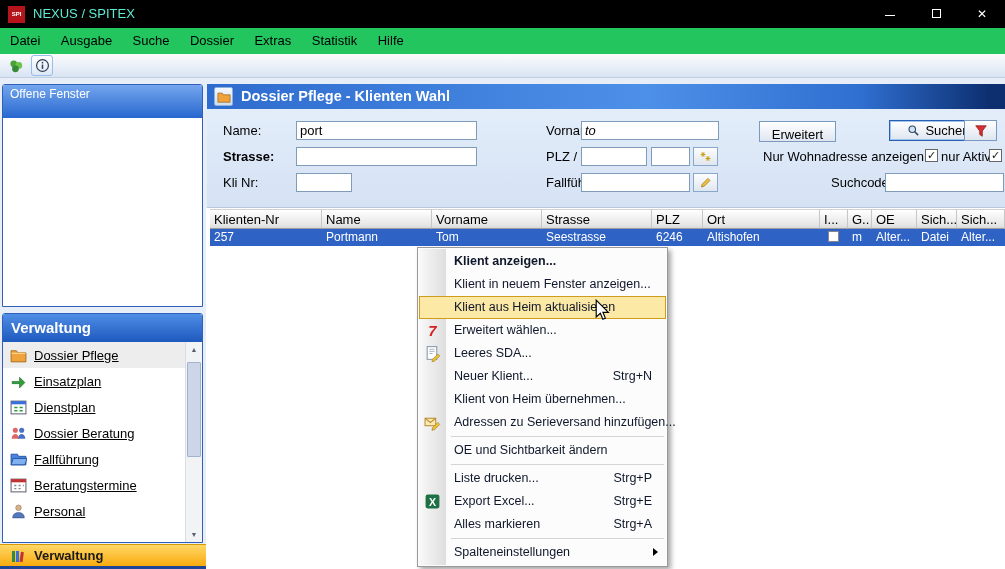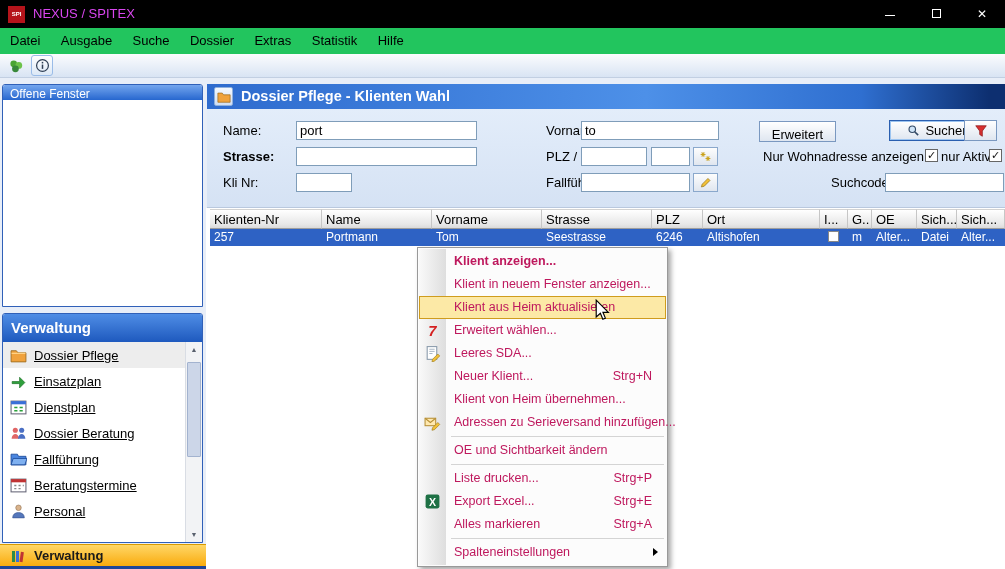--- a/index.html
+++ b/index.html
@@ -6,21 +6,21 @@
   html,body { background:#9a9a9a; }
   .window {
     position:relative; width:1005px; height:569px; background:#e8eef8;
     font-family:"Liberation Sans", sans-serif; overflow:hidden;
   }
 
   
   .titlebar { position:absolute; left:0; top:0; width:100%; height:28px; background:#000; }
   .app-icon { position:absolute; left:8px; top:6px; width:17px; height:17px; background:#b5141b;
     color:#fff; font-size:6px; font-weight:bold; text-align:center; line-height:17px; }
-  .win-title { position:absolute; left:33px; top:0; line-height:28px; font-size:13px; color:#d946ef; }
+  .win-title { position:absolute; left:33px; top:0; line-height:28px; font-size:13px; color:#5eead4; }
   .win-btn { position:absolute; top:0; width:46px; height:28px; color:#fff; text-align:center; }
   .win-min { right:92px; } .win-max { right:46px; } .win-close { right:0; }
   .glyph-min { display:inline-block; width:10px; height:1px; background:#fff; margin-top:15px; }
   .glyph-max { display:inline-block; width:9px; height:9px; border:1px solid #fff; margin-top:9px; }
   .glyph-close { line-height:28px; font-size:12px; }
 
   
   .menubar { position:absolute; left:0; top:28px; width:100%; height:26px; background:#22c55e; }
   .menu-item { display:inline-block; padding:0 8px; line-height:26px; font-size:13px; color:#000; }
   .menu-item:first-child { margin-left:2px; }
@@ -31,21 +31,21 @@
   .tb-icon { position:absolute; left:7px; top:3px; width:18px; height:18px; }
   .tb-info { position:absolute; left:31px; top:1px; width:22px; height:21px;
     border:1px solid #9abce8; border-radius:3px; background:linear-gradient(#ffffff,#dce8f6);
     display:flex; align-items:center; justify-content:center; }
 
   
   .sidebar { position:absolute; left:0; top:78px; width:206px; bottom:0; background:#e8eef8; }
   .panel { position:absolute; left:2px; width:201px; border:1px solid #3060b8; background:#fff;
     border-radius:3px 3px 0 0; overflow:hidden; }
   .panel-ow { top:6px; height:223px; }
-  .panel-ow-header { height:15px; background:linear-gradient(#74a6ee,#2767cf);
+  .panel-ow-header { height:33px; background:linear-gradient(#74a6ee,#2767cf);
     color:#fff; font-size:12px; line-height:19px; padding-left:7px; }
   .panel-nav { top:235px; height:230px; }
   .panel-nav-header { height:28px; background:linear-gradient(#4f8de5,#1e59be);
     color:#fff; font-weight:bold; font-size:15px; line-height:28px; padding-left:8px; }
   .nav-list { position:absolute; left:0; top:28px; right:17px; bottom:0; background:#fff; }
   .nav-item { height:26px; display:flex; align-items:center; gap:7px; padding-left:7px;
     font-size:13px; color:#000;text-decoration:underline; }
   .nav-item.selected { background:#ededed; }
   .nav-ic { width:17px; height:17px; flex:0 0 17px; }
   .nav-scroll { position:absolute; right:0; top:28px; width:17px; bottom:0;
@@ -97,21 +97,21 @@
   .w5{width:117px}.w6{width:28px}.w7{width:24px}.w8{width:45px}.w9{width:40px}.w10{width:48px}
   .row-cb { display:inline-block; width:11px; height:11px; background:#fff; border:1px solid #888;
     margin:2px 0 0 4px; }
 
   
   .ctx { position:absolute; left:417px; top:247px; width:251px; background:#fcfcfc;
     border:1px solid #999; box-shadow:3px 3px 5px rgba(0,0,0,.35); padding:2px 1px; z-index:10; }
   .ctx::before { content:""; position:absolute; left:1px; top:1px; bottom:1px; width:27px;
     background:linear-gradient(90deg,#f9f9f9,#dedede); }
   .ctx-item { position:relative; z-index:1; height:23px; line-height:23px; padding-left:35px;
-    font-size:12.5px; color:#be185d; white-space:nowrap; }
+    font-size:12.5px; color:#0f172a; white-space:nowrap; }
   .ctx-item.b { font-weight:bold; }
   .ctx-item.hl { background:#fce9a6; outline:1px solid #cf9c1d; outline-offset:-1px; }
   .ctx-sep { position:relative; z-index:1; height:1px; background:#d4d4d4; margin:2px 2px 2px 32px; }
   .sc { position:absolute; right:14px; top:0; }
   .ctx-ic { position:absolute; left:5px; top:3px; width:17px; height:17px; }
   .tri { position:absolute; right:8px; top:7px; width:0; height:0;
     border-left:5px solid #000; border-top:4px solid transparent; border-bottom:4px solid transparent; }
 
   .cursor { position:absolute; left:594px; top:299px; z-index:20; }
 </style>
@@ -247,21 +247,21 @@
           </svg>
       </span>
       <span class="hdr-title">Dossier Pflege - Klienten Wahl</span>
     </div>
 
     <div class="form">
 
       <span class="fld-label" style="left:16px;top:14px;">Name:</span>
       <input class="fld-input" style="left: 89px; top: 12px; width: 181px;" value="port">
       <span class="fld-label" style="left:339px;top:14px;">Vorname:</span>
-      <input class="fld-input" style="left: 374px; top: 12px; width: 138px;" value="to">
+      <input class="fld-input" style="left: 374px; top: 12px; width: 138px; font-style: italic;" value="to">
       <div class="frm-btn" style="left:552px;top:12px;width:77px;flex-direction:column;">
         <svg viewBox="0 0 16 16" width="12" height="12">
             <path d="M4 3l4 4 4-4M4 8l4 4 4-4" fill="none" stroke="#2a5fb0" stroke-width="2"></path>
           </svg>
         <span>Erweitert</span>
       </div>
       <div class="frm-btn default" style="left:650px;top:11px;width:99px;margin-left:32px;">
         <svg viewBox="0 0 16 16" width="13" height="13">
             <circle cx="6.5" cy="6.5" r="4" fill="#cfe4f7" stroke="#334a66" stroke-width="1.4"></circle>
             <path d="M9.5 9.5l4.2 4.2" stroke="#334a66" stroke-width="2"></path>

